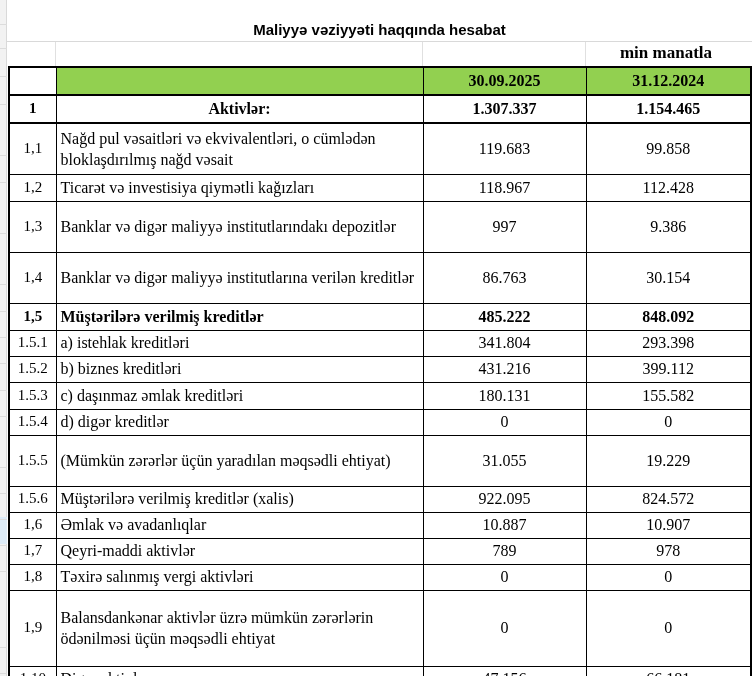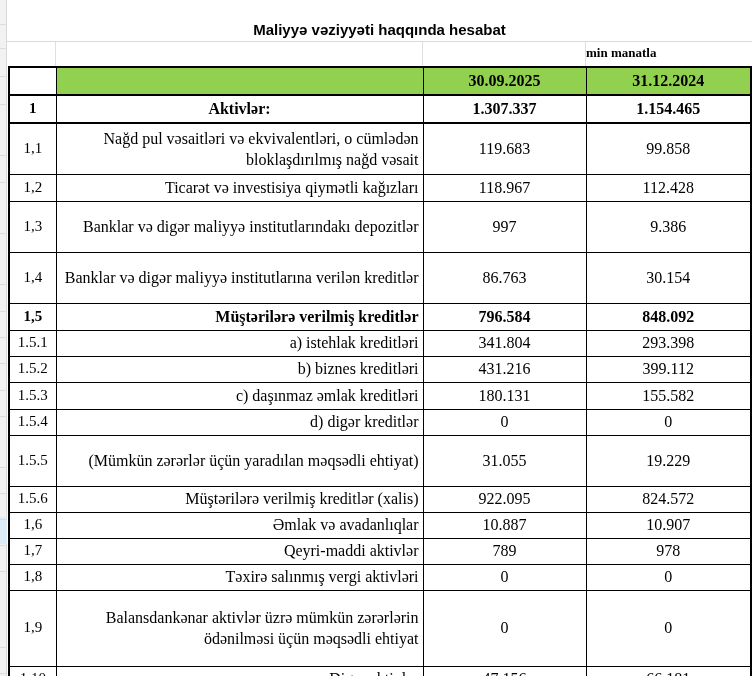--- a/index.html
+++ b/index.html
@@ -26,37 +26,37 @@
   .subheader-row{
     height:24px;width:743px;display:flex;box-sizing:border-box;margin-left:1px;
   }
   .subheader-row .sh-cell{
     box-sizing:border-box;border-right:1px solid #e0e0e0;height:24px;
   }
   .sh-c1{width:48px;}
   .sh-c2{width:367px;}
   .sh-c3{width:163px;}
   .sh-c4{width:165px;border-right:none !important;
-    text-align:left;font-weight:bold;font-size:13px;line-height:22px;padding-right:5px;}
+    text-align:center;font-weight:bold;font-size:17px;line-height:22px;padding-right:5px;}
   
   table.fin{
     border-collapse:collapse;table-layout:fixed;margin-left:1px;
     width:742px;font-size:16px;
   }
   table.fin td{
     border:1px solid #000;vertical-align:middle;padding:1px 4px;
     box-sizing:border-box;line-height:1.32;overflow:hidden;
   }
   table.fin{border:2px solid #000;}
   col.c-no{width:47px;}
   col.c-label{width:367px;}
   col.c-v1{width:163px;}
   col.c-v2{width:165px;}
   td.no{text-align:center;font-size:15px;padding:1px 2px;}
-  td.label{text-align:right;}
+  td.label{text-align:left;}
   td.val{text-align:center;}
   tr.hdr td{
     border-top:2px solid #000;border-bottom:2px solid #000;
     font-weight:bold;text-align:center;
   }
   tr.total td{font-weight:bold;border-bottom:2px solid #000;}
   tr.total td.label{text-align:center;}
   
   tbody tr{height:26px;}
   tbody tr:nth-child(1){height:28px;}
@@ -147,21 +147,21 @@
         </tr>
         <tr>
           <td class="no">1,4</td>
           <td class="label">Banklar və digər maliyyə institutlarına verilən kreditlər</td>
           <td class="val">86.763</td>
           <td class="val">30.154</td>
         </tr>
         <tr>
           <td class="no">1,5</td>
           <td class="label">Müştərilərə verilmiş kreditlər</td>
-          <td class="val">796.584</td>
+          <td class="val">485.222</td>
           <td class="val">848.092</td>
         </tr>
         <tr>
           <td class="no">1.5.1</td>
           <td class="label">a) istehlak kreditləri</td>
           <td class="val">341.804</td>
           <td class="val">293.398</td>
         </tr>
         <tr>
           <td class="no">1.5.2</td>

